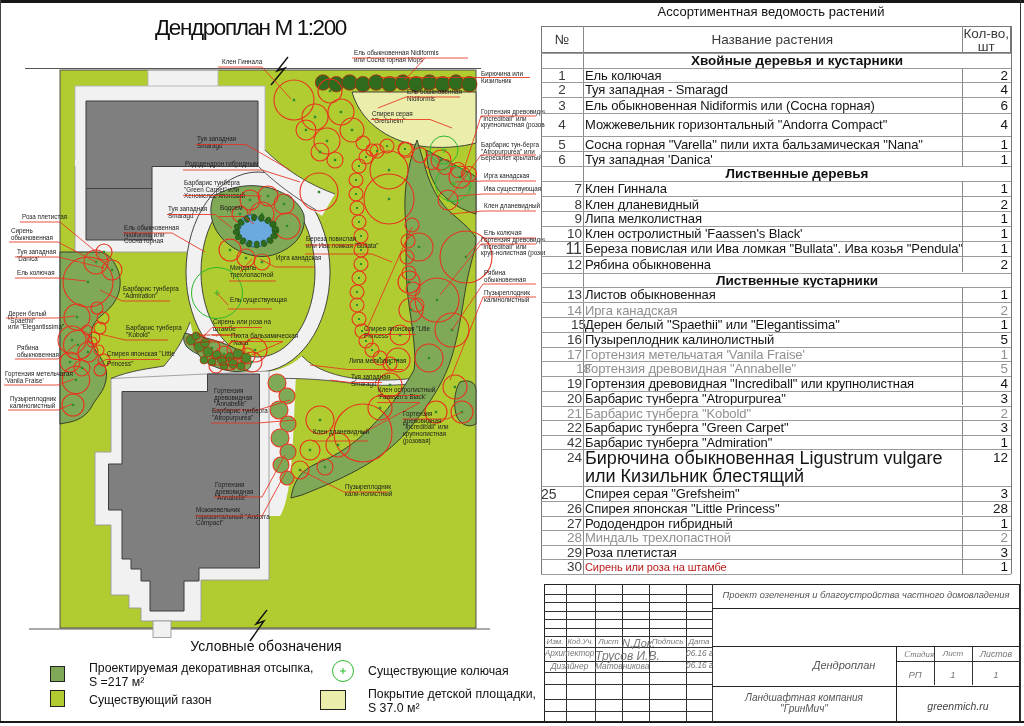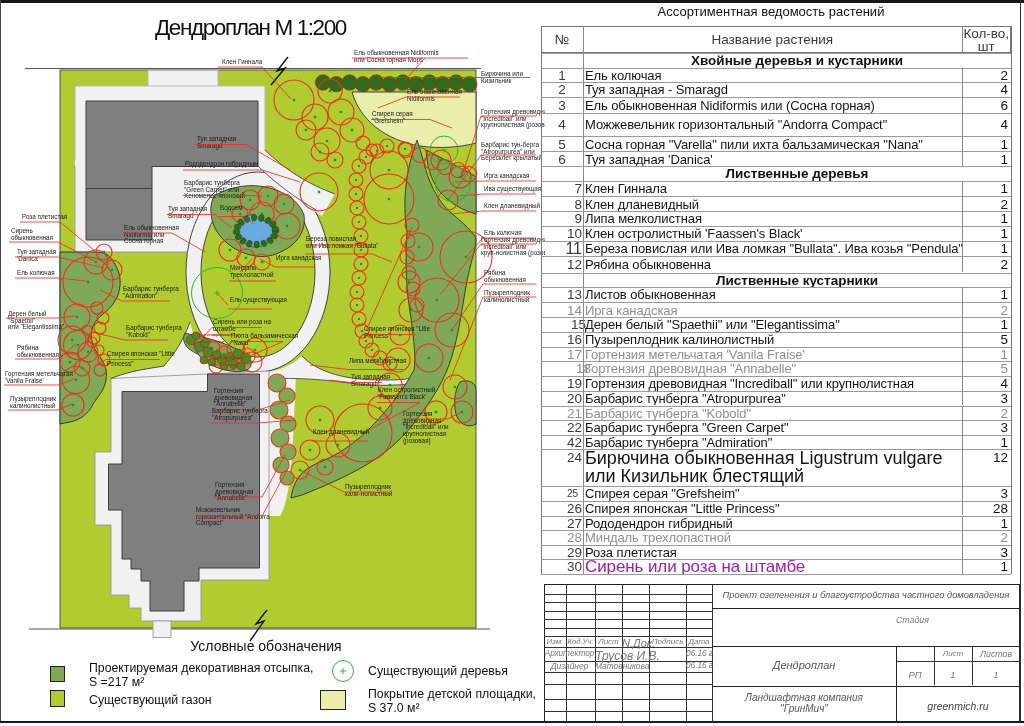--- a/index.html
+++ b/index.html
@@ -551,37 +551,37 @@
 <div class="a" style="left:961.5px;top:405.5px;width:46.5px;height:14.5px;line-height:16.5px;text-align:right;font-size:13.5px;color:#8f8f8f">2</div>
 <div class="a" style="left:541px;top:420.0px;width:41px;height:14.9px;line-height:16.9px;text-align:right;font-size:13.5px;color:#3a3a3a">22</div>
 <div class="a" style="left:585px;top:420.0px;width:380.5px;height:14.9px;line-height:16.9px;font-size:13px;color:#141414;letter-spacing:-0.1px;white-space:nowrap;overflow:hidden">Барбарис тунберга "Green Carpet"</div>
 <div class="a" style="left:961.5px;top:420.0px;width:46.5px;height:14.9px;line-height:16.9px;text-align:right;font-size:13.5px;color:#141414">3</div>
 <div class="a" style="left:541px;top:434.9px;width:41px;height:14.5px;line-height:16.5px;text-align:right;font-size:13.5px;color:#3a3a3a">42</div>
 <div class="a" style="left:585px;top:434.9px;width:380.5px;height:14.5px;line-height:16.5px;font-size:13px;color:#141414;letter-spacing:-0.1px;white-space:nowrap;overflow:hidden">Барбарис тунберга "Admiration"</div>
 <div class="a" style="left:961.5px;top:434.9px;width:46.5px;height:14.5px;line-height:16.5px;text-align:right;font-size:13.5px;color:#141414">1</div>
 <div class="a" style="left:541px;top:449.4px;width:41px;height:36.8px;line-height:17.5px;text-align:right;font-size:13.5px;color:#3a3a3a">24</div>
 <div class="a" style="left:585px;top:450.4px;width:374.5px;font-size:18px;line-height:17.5px;color:#141414">Бирючина обыкновенная Ligustrum vulgare или Кизильник блестящий</div>
 <div class="a" style="left:961.5px;top:449.4px;width:46.5px;height:36.8px;line-height:17.5px;text-align:right;font-size:13.5px;color:#141414">12</div>
-<div class="a" style="left:541px;top:486.2px;width:37px;height:14.5px;line-height:16.5px;text-align:right;font-size:10px;color:#3a3a3a">25</div>
+<div class="a" style="left:541px;top:486.2px;width:37px;height:14.5px;line-height:16.5px;text-align:left;font-size:14px;color:#3a3a3a">25</div>
 <div class="a" style="left:585px;top:486.2px;width:380.5px;height:14.5px;line-height:16.5px;font-size:13px;color:#141414;letter-spacing:-0.1px;white-space:nowrap;overflow:hidden">Спирея серая "Grefsheim"</div>
 <div class="a" style="left:961.5px;top:486.2px;width:46.5px;height:14.5px;line-height:16.5px;text-align:right;font-size:13.5px;color:#141414">3</div>
 <div class="a" style="left:541px;top:500.7px;width:41px;height:14.8px;line-height:16.8px;text-align:right;font-size:13.5px;color:#3a3a3a">26</div>
 <div class="a" style="left:585px;top:500.7px;width:380.5px;height:14.8px;line-height:16.8px;font-size:13px;color:#141414;letter-spacing:-0.1px;white-space:nowrap;overflow:hidden">Спирея японская "Little Princess"</div>
 <div class="a" style="left:961.5px;top:500.7px;width:46.5px;height:14.8px;line-height:16.8px;text-align:right;font-size:13.5px;color:#141414">28</div>
 <div class="a" style="left:541px;top:515.5px;width:41px;height:14.5px;line-height:16.5px;text-align:right;font-size:13.5px;color:#3a3a3a">27</div>
 <div class="a" style="left:585px;top:515.5px;width:380.5px;height:14.5px;line-height:16.5px;font-size:13px;color:#141414;letter-spacing:-0.1px;white-space:nowrap;overflow:hidden">Рододендрон гибридный</div>
 <div class="a" style="left:961.5px;top:515.5px;width:46.5px;height:14.5px;line-height:16.5px;text-align:right;font-size:13.5px;color:#141414">1</div>
 <div class="a" style="left:541px;top:530.0px;width:41px;height:14.9px;line-height:16.9px;text-align:right;font-size:13.5px;color:#8f8f8f">28</div>
 <div class="a" style="left:585px;top:530.0px;width:380.5px;height:14.9px;line-height:16.9px;font-size:13px;color:#8f8f8f;letter-spacing:-0.1px;white-space:nowrap;overflow:hidden">Миндаль трехлопастной</div>
 <div class="a" style="left:961.5px;top:530.0px;width:46.5px;height:14.9px;line-height:16.9px;text-align:right;font-size:13.5px;color:#8f8f8f">2</div>
 <div class="a" style="left:541px;top:544.9px;width:41px;height:14.5px;line-height:16.5px;text-align:right;font-size:13.5px;color:#3a3a3a">29</div>
 <div class="a" style="left:585px;top:544.9px;width:380.5px;height:14.5px;line-height:16.5px;font-size:13px;color:#141414;letter-spacing:-0.1px;white-space:nowrap;overflow:hidden">Роза плетистая</div>
 <div class="a" style="left:961.5px;top:544.9px;width:46.5px;height:14.5px;line-height:16.5px;text-align:right;font-size:13.5px;color:#141414">3</div>
 <div class="a" style="left:541px;top:559.4px;width:41px;height:14.9px;line-height:16.9px;text-align:right;font-size:13.5px;color:#3a3a3a">30</div>
-<div class="a" style="left:585px;top:559.4px;width:380.5px;height:14.9px;line-height:16.9px;font-size:17px;color:#a21caf;letter-spacing:-0.1px;white-space:nowrap;overflow:hidden">Сирень или роза на штамбе</div>
+<div class="a" style="left:585px;top:559.4px;width:380.5px;height:14.9px;line-height:16.9px;font-size:11px;color:#b91c1c;letter-spacing:-0.1px;white-space:nowrap;overflow:hidden">Сирень или роза на штамбе</div>
 <div class="a" style="left:961.5px;top:559.4px;width:46.5px;height:14.9px;line-height:16.9px;text-align:right;font-size:13.5px;color:#141414">1</div>
 <div class="a" style="left:541px;top:25.5px;width:1px;height:548.8px;background:#777"></div>
 <div class="a" style="left:1011px;top:25.5px;width:1px;height:548.8px;background:#777"></div>
 <div class="a" style="left:541px;top:25.5px;width:470px;height:1px;background:#777"></div>
 <div class="a" style="left:541px;top:574.3px;width:470px;height:1px;background:#777"></div>
 <div class="a" style="left:583px;top:25.5px;width:0.8px;height:548.8px;background:#8a8a8a"></div>
 <div class="a" style="left:541px;top:52.8px;width:470px;height:0.8px;background:#9a9a9a"></div>
 <div class="a" style="left:961.5px;top:25.5px;width:0.8px;height:27.3px;background:#8a8a8a"></div>
 <div class="a" style="left:541px;top:67.8px;width:470px;height:0.8px;background:#9a9a9a"></div>
 <div class="a" style="left:541px;top:82.3px;width:470px;height:0.8px;background:#9a9a9a"></div>
@@ -666,22 +666,22 @@
 <div class="a" style="left:544px;top:698.8px;width:168px;height:0.9px;background:#333"></div>
 <div class="a" style="left:544px;top:711px;width:168px;height:0.9px;background:#333"></div>
 <div class="a" style="left:712px;top:607.5px;width:308px;height:1px;background:#222"></div>
 <div class="a" style="left:712px;top:645.9px;width:308px;height:1px;background:#222"></div>
 <div class="a" style="left:896px;top:660.8px;width:124px;height:0.9px;background:#333"></div>
 <div class="a" style="left:712px;top:685.5px;width:308px;height:1px;background:#222"></div>
 <div class="a" style="left:896px;top:645.9px;width:1px;height:76.10000000000002px;background:#222"></div>
 <div class="a" style="left:934px;top:645.9px;width:1px;height:39.60000000000002px;background:#333"></div>
 <div class="a" style="left:972px;top:645.9px;width:1px;height:39.60000000000002px;background:#333"></div>
 <div class="a" style="left:712px;top:590px;width:308px;font-size:9.3px;font-style:italic;color:#555;text-align:center;white-space:nowrap;">Проект озеленения и благоустройства частного домовладения</div>
-<div class="a" style="left:712px;top:659px;width:184px;font-size:11px;font-style:italic;color:#555;text-align:center;white-space:nowrap;">Дендроплан</div>
-<div class="a" style="left:896px;top:615px;width:38px;font-size:8.8px;font-style:italic;color:#777;text-align:left;white-space:nowrap;">Стадия</div>
+<div class="a" style="left:752px;top:659px;width:184px;font-size:11px;font-style:italic;color:#555;text-align:center;white-space:nowrap;">Дендроплан</div>
+<div class="a" style="left:896px;top:649px;width:38px;font-size:8.8px;font-style:italic;color:#777;text-align:right;white-space:nowrap;font-family:Liberation Serif, serif;">Стадия</div>
 <div class="a" style="left:934px;top:649px;width:38px;font-size:8px;font-style:italic;color:#777;text-align:center;white-space:nowrap;">Лист</div>
 <div class="a" style="left:972px;top:649px;width:48px;font-size:8.8px;font-style:italic;color:#777;text-align:center;white-space:nowrap;">Листов</div>
 <div class="a" style="left:896px;top:669px;width:38px;font-size:9.5px;font-style:italic;color:#777;text-align:center;white-space:nowrap;">РП</div>
 <div class="a" style="left:934px;top:669px;width:38px;font-size:9.5px;font-style:italic;color:#777;text-align:center;white-space:nowrap;">1</div>
 <div class="a" style="left:972px;top:669px;width:48px;font-size:9.5px;font-style:italic;color:#777;text-align:center;white-space:nowrap;">1</div>
 <div class="a" style="left:712px;top:692px;width:184px;font-size:10px;font-style:italic;color:#555;text-align:center;">Ландшафтная компания<br>"ГринМич"</div>
 <div class="a" style="left:896px;top:700px;width:124px;font-size:10.5px;font-style:italic;color:#444;text-align:center;white-space:nowrap;">greenmich.ru</div>
 <div class="a" style="left:544px;top:637px;width:22px;font-size:8px;font-style:italic;color:#777;text-align:center;white-space:nowrap;">Изм.</div>
 <div class="a" style="left:566px;top:637px;width:29px;font-size:7.6px;font-style:italic;color:#777;text-align:center;white-space:nowrap;">Код.Уч.</div>
 <div class="a" style="left:595px;top:637px;width:27px;font-size:8px;font-style:italic;color:#777;text-align:center;white-space:nowrap;">Лист</div>
@@ -696,14 +696,14 @@
 <div class="a" style="left:686px;top:661px;width:27px;font-size:8.2px;font-style:italic;color:#777;text-align:center;white-space:nowrap;">06.16 г</div>
 <div class="a" style="left:166px;top:638px;width:200px;text-align:center;font-size:14px;color:#111">Условные обозначения</div>
 <div class="a" style="left:50px;top:665.6px;width:14.7px;height:16.7px;background:#80a957;border:1px solid #222;box-sizing:border-box"></div>
 <div class="a" style="left:89px;top:661px;font-size:12.3px;color:#111;line-height:14px">Проектируемая декоративная отсыпка,<br>S =217 м²</div>
 <div class="a" style="left:50px;top:690.4px;width:14.7px;height:16.7px;background:#b0cc31;border:1px solid #222;box-sizing:border-box"></div>
 <div class="a" style="left:89px;top:693px;font-size:12.3px;color:#111">Существующий газон</div>
 <svg class="a" style="left:330px;top:658px" width="26" height="26">
     <circle cx="13" cy="13" r="10.5" fill="none" stroke="#2db82d" stroke-width="1"></circle>
     <path d="M10,13 L16,13 M13,10 L13,16" stroke="#2db82d" stroke-width="1"></path>
   </svg>
-<div class="a" style="left:368px;top:664px;font-size:12.3px;color:#111">Существующий деревья</div>
+<div class="a" style="left:368px;top:664px;font-size:12.3px;color:#111">Существующие колючая</div>
 <div class="a" style="left:320px;top:689.7px;width:25.5px;height:20px;background:#ebedaa;border:1px solid #222;box-sizing:border-box"></div>
 <div class="a" style="left:368px;top:687px;font-size:12.3px;color:#111;line-height:14px">Покрытие детской площадки,<br>S 37.0 м²</div>
 </body></html>

